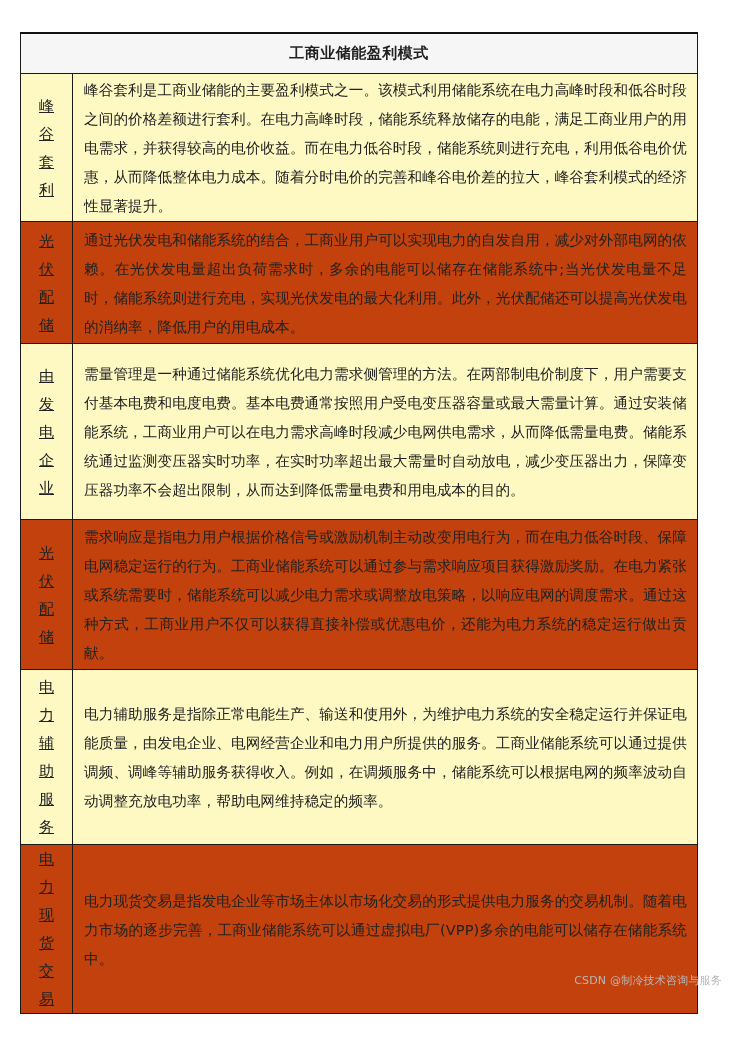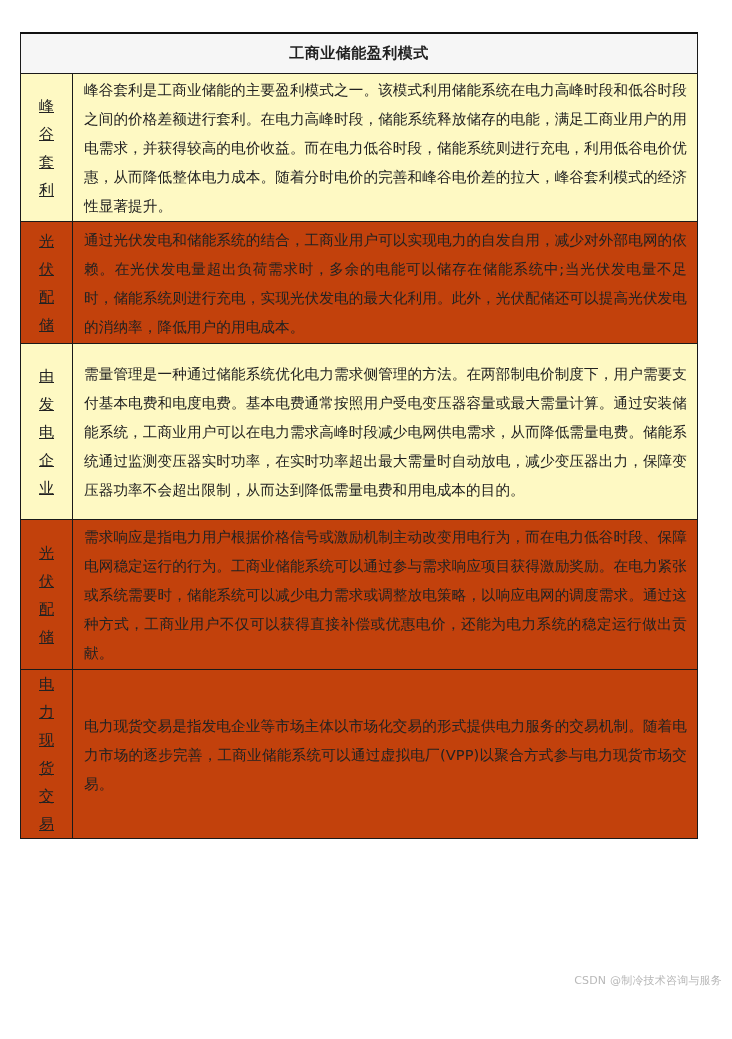--- a/index.html
+++ b/index.html
@@ -103,22 +103,28 @@
         <span class="label">由发电企业</span>
       </td>
       <td class="content-cell">需量管理是一种通过储能系统优化电力需求侧管理的方法。在两部制电价制度下，用户需要支付基本电费和电度电费。基本电费通常按照用户受电变压器容量或最大需量计算。通过安装储能系统，工商业用户可以在电力需求高峰时段减少电网供电需求，从而降低需量电费。储能系统通过监测变压器实时功率，在实时功率超出最大需量时自动放电，减少变压器出力，保障变压器功率不会超出限制，从而达到降低需量电费和用电成本的目的。</td>
     </tr>
     <tr class="row-even" style="height:150px">
       <td class="label-cell">
         <span class="label">光伏配储</span>
       </td>
       <td class="content-cell">需求响应是指电力用户根据价格信号或激励机制主动改变用电行为，而在电力低谷时段、保障电网稳定运行的行为。工商业储能系统可以通过参与需求响应项目获得激励奖励。在电力紧张或系统需要时，储能系统可以减少电力需求或调整放电策略，以响应电网的调度需求。通过这种方式，工商业用户不仅可以获得直接补偿或优惠电价，还能为电力系统的稳定运行做出贡献。</td>
     </tr>
+    <tr class="row-odd" style="height:175px">
+      <td class="label-cell">
+        <span class="label">电力辅助服务</span>
+      </td>
+      <td class="content-cell">电力辅助服务是指除正常电能生产、输送和使用外，为维护电力系统的安全稳定运行并保证电能质量，由发电企业、电网经营企业和电力用户所提供的服务。工商业储能系统可以通过提供调频、调峰等辅助服务获得收入。例如，在调频服务中，储能系统可以根据电网的频率波动自动调整充放电功率，帮助电网维持稳定的频率。</td>
+    </tr>
     <tr class="row-even" style="height:133px">
       <td class="label-cell">
         <span class="label">电力现货交易</span>
       </td>
-      <td class="content-cell">电力现货交易是指发电企业等市场主体以市场化交易的形式提供电力服务的交易机制。随着电力市场的逐步完善，工商业储能系统可以通过虚拟电厂(VPP)以聚合方式参与电力现货市场交易。</td>
+      <td class="content-cell">电力现货交易是指发电企业等市场主体以市场化交易的形式提供电力服务的交易机制。随着电力市场的逐步完善，工商业储能系统可以通过虚拟电厂(VPP)多余的电能可以储存在储能系统中。</td>
     </tr>
   </tbody>
 </table>
 
 <div class="watermark">CSDN @制冷技术咨询与服务</div>
 
 </body></html>

